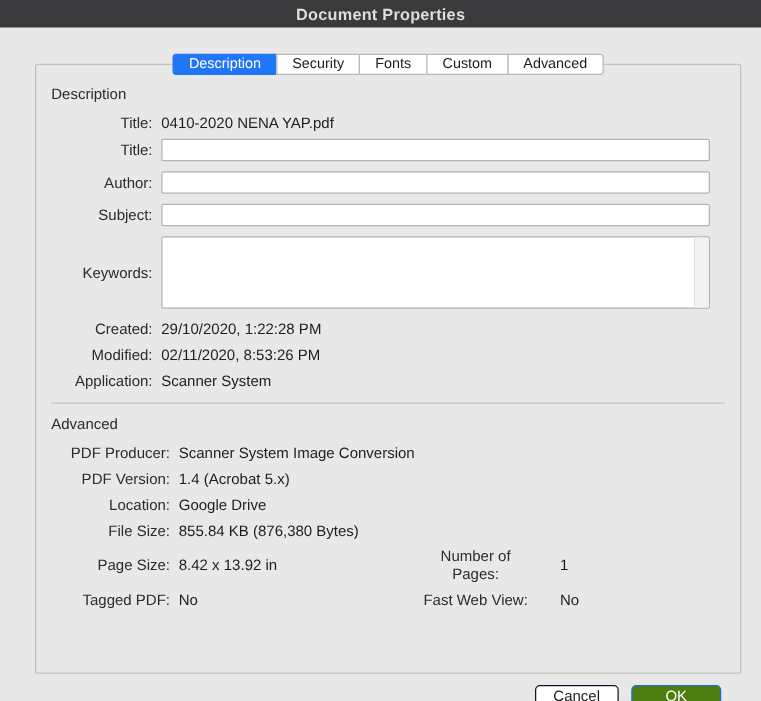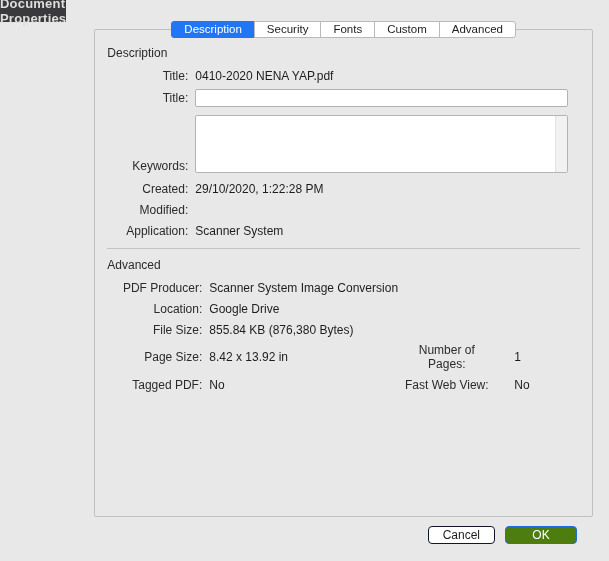--- a/index.html
+++ b/index.html
@@ -4,21 +4,21 @@
 <style>
   * { margin: 0; padding: 0; box-sizing: border-box; }
   html, body { width: 609px; height: 561px; }
   body {
     font-family: "Liberation Sans", sans-serif;
     background: #e8e8e8;
     overflow: hidden;
   }
   .window {
     width: 609px; height: 561px;
-    display: flex; flex-direction: row;
+    display: flex; flex-direction: column;
     background: #e8e8e8;
   }
   .titlebar {
     height: 22px; flex: 0 0 22px;
     background: #3a3a3c;
     color: #dedede;
     font-size: 13px; font-weight: bold;
     display: flex; align-items: center; justify-content: center;
     letter-spacing: 0.2px;
   }
@@ -67,21 +67,21 @@
     font-size: 12px;
     color: #2b2b2d;
     margin-bottom: 8px;
   }
   .row {
     display: flex;
     align-items: center;
     margin-bottom: 8px;
   }
   .row.static { margin-bottom: 6px; min-height: 15px; }
-  .row.top-align { align-items: flex-end; }
+  .row.top-align { align-items: center; }
   .lbl {
     flex: 0 0 88px;
     width: 88px;
     text-align: right;
     font-size: 12px;
     color: #2b2b2d;
     padding-right: 7px;
   }
   .val {
     font-size: 12px;
@@ -190,55 +190,68 @@
       <div class="row static">
         <span class="lbl">Title:</span>
         <span class="val">0410-2020 NENA YAP.pdf</span>
       </div>
 
       <div class="row">
         <span class="lbl">Title:</span>
         <input class="field" type="text" value="" style="">
       </div>
 
-
+      <div class="row">
+        <span class="lbl">Author:</span>
+        <input class="field" type="text" value="" style="">
+      </div>
+
+      <div class="row">
+        <span class="lbl">Subject:</span>
+        <input class="field" type="text" value="" style="">
+      </div>
 
       <div class="row top-align">
         <span class="lbl">Keywords:</span>
         <div class="textarea-box">
           <textarea style=""></textarea>
           <div class="scrollbar-track"></div>
         </div>
       </div>
 
       <div class="row static">
         <span class="lbl">Created:</span>
         <span class="val">29/10/2020, 1:22:28 PM</span>
       </div>
 
       <div class="row static">
         <span class="lbl">Modified:</span>
+        <span class="val">02/11/2020, 8:53:26 PM</span>
       </div>
 
       <div class="row static">
         <span class="lbl">Application:</span>
         <span class="val">Scanner System</span>
       </div>
 
       <div class="divider"></div>
 
       <div class="section-heading">Advanced</div>
 
       <div class="adv">
 
         <div class="row static">
           <span class="lbl">PDF Producer:</span>
           <span class="val">Scanner System Image Conversion</span>
         </div>
 
+        <div class="row static">
+          <span class="lbl">PDF Version:</span>
+          <span class="val">1.4 (Acrobat 5.x)</span>
+        </div>
 
         <div class="row static">
           <span class="lbl">Location:</span>
           <span class="val">Google Drive</span>
         </div>
 
         <div class="row static">
           <span class="lbl">File Size:</span>
           <span class="val">855.84 KB (876,380 Bytes)</span>
         </div>

